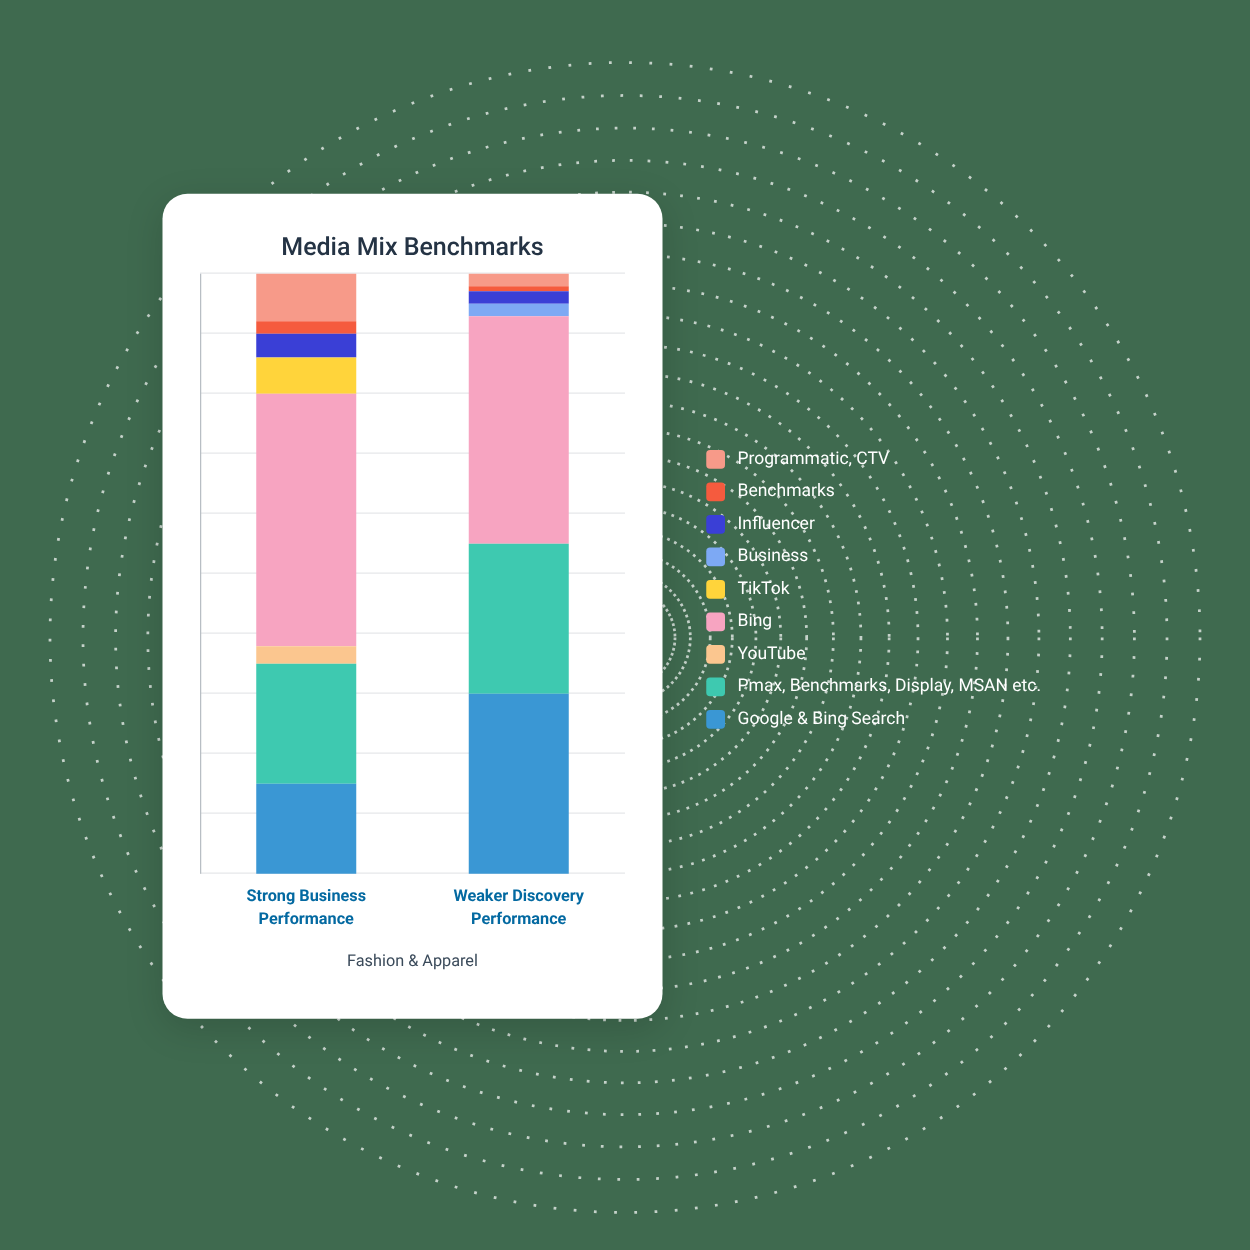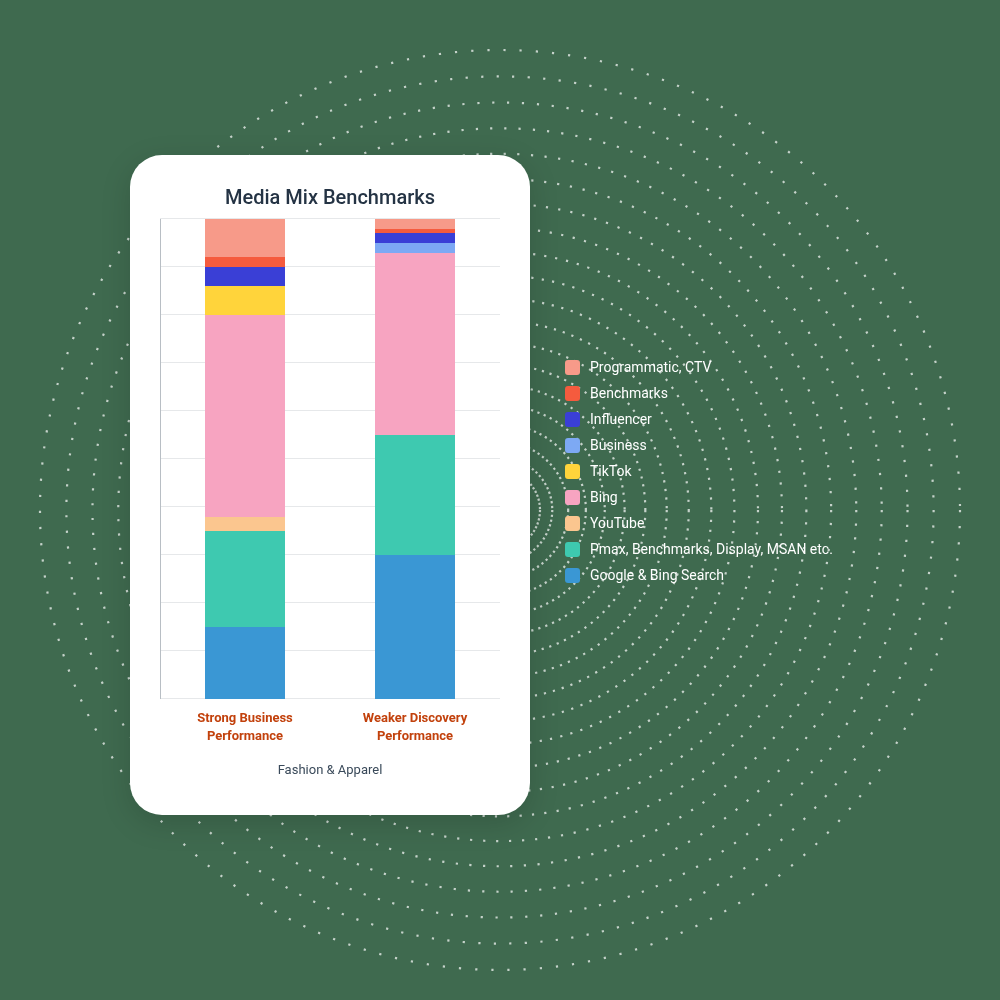--- a/index.html
+++ b/index.html
@@ -25,21 +25,21 @@
     stroke-opacity: 0.7;
   }
 
   .card {
     position: absolute;
     left: 130px;
     top: 155px;
     width: 400px;
     height: 660px;
     background: #ffffff;
-    border-radius: 32px;
+    border-radius: 20px;
     box-shadow: 0 8px 30px rgba(0,0,0,0.15);
     overflow: hidden;
   }
 
   .card-title {
     text-align: center;
     font-size: 20px;
     color: #243344;
     margin-top: 30px;
     margin-bottom: 6px;
@@ -89,21 +89,21 @@
   .bar-labels {
     display: flex;
     justify-content: space-around;
     padding: 10px 30px 0 30px;
   }
   .bar-label {
     width: 140px;
     text-align: center;
     font-size: 13px;
     font-weight: 700;
-    color: #c2410c;
+    color: #0369a1;
     line-height: 1.35;
   }
 
   .subtitle {
     text-align: center;
     margin-top: 18px;
     font-size: 13px;
     color: #3a4a5a;
   }
 

